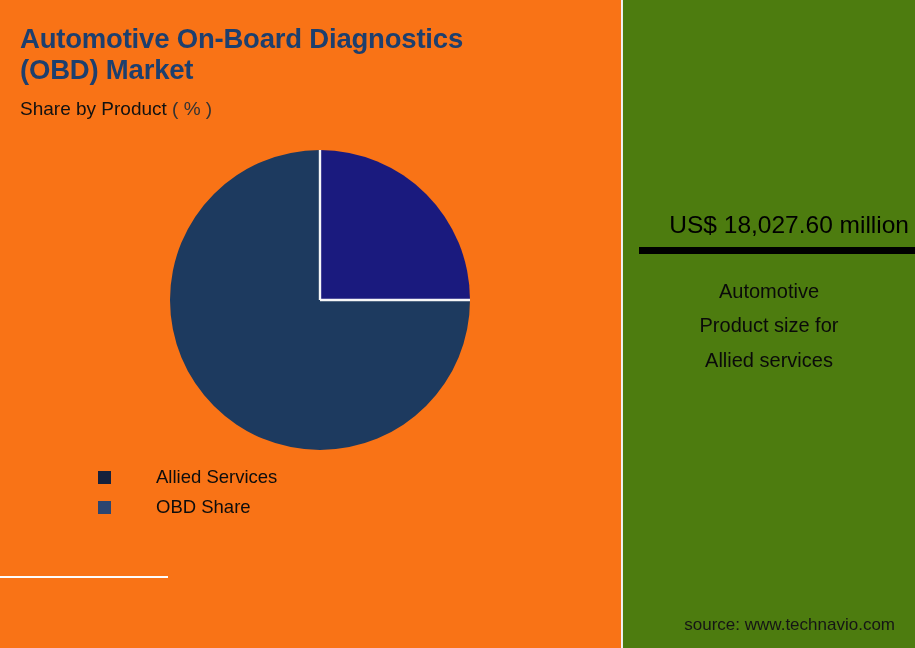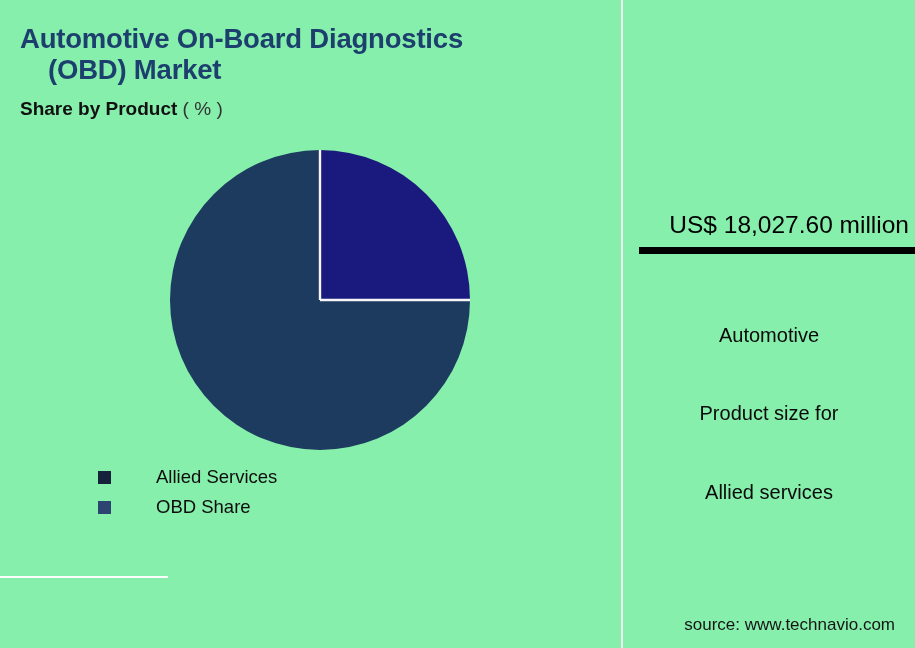--- a/index.html
+++ b/index.html
@@ -22,21 +22,21 @@
     background: #f2f2f4;
   }
 
   
   #left-panel {
     position: absolute;
     left: 0;
     top: 0;
     width: 621px;
     height: 648px;
-    background: #86efac;
+    background: #f97316;
   }
 
   #chart-title {
     position: absolute;
     left: 20px;
     top: 24px;
     width: 575px;
     font-size: 27.5px;
     font-weight: bold;
     line-height: 1.12;
@@ -47,21 +47,21 @@
   #chart-subtitle {
     position: absolute;
     left: 20px;
     top: 99px;
     font-size: 19px;
     line-height: 1;
     color: #111111;
     white-space: nowrap;
   }
   #chart-subtitle .sub-main {
-    font-weight: bold;
+    font-weight: normal;
   }
   #chart-subtitle .sub-unit {
     font-weight: normal;
     color: #333333;
   }
 
   
   #pie-wrap {
     position: absolute;
     left: 168px;
@@ -110,21 +110,21 @@
     background: #fdfdfe;
   }
 
   
   #right-panel {
     position: absolute;
     left: 622px;
     top: 0;
     width: 293px;
     height: 648px;
-    background: #86efac;
+    background: #4d7c0f;
     border-left: 1px solid #ededef;
     box-sizing: border-box;
   }
 
   #callout-value {
     position: absolute;
     left: 0;
     right: 6px;
     top: 212px;
     text-align: right;
@@ -150,21 +150,20 @@
     right: 8px;
     top: 274px;
     text-align: center;
     font-size: 20px;
     line-height: 1.72;
     color: #0a0a0a;
   }
   #callout-desc .desc-line {
     display: block;
     white-space: nowrap;
-    margin-top: 44px;
   }
 
   #source-note {
     position: absolute;
     left: 0;
     right: 20px;
     bottom: 13px;
     text-align: right;
     font-size: 17px;
     color: #151515;
@@ -173,21 +172,21 @@
 </style>
 </head>
 <body>
 
 <div id="infographic">
 
   <div id="left-panel">
 
     <div id="chart-title" style="color: rgb(29, 63, 110);">
       <span style="display: block;">Automotive On-Board Diagnostics</span>
-      <span style="display: block; margin-left: 28px;">(OBD) Market</span>
+      <span style="display: block;">(OBD) Market</span>
     </div>
 
     <div id="chart-subtitle">
       <span class="sub-main">Share by Product</span>
       <span class="sub-unit">( % )</span>
     </div>
 
     <div id="pie-wrap">
       <svg id="pie-svg" viewBox="0 0 304 304">
 

